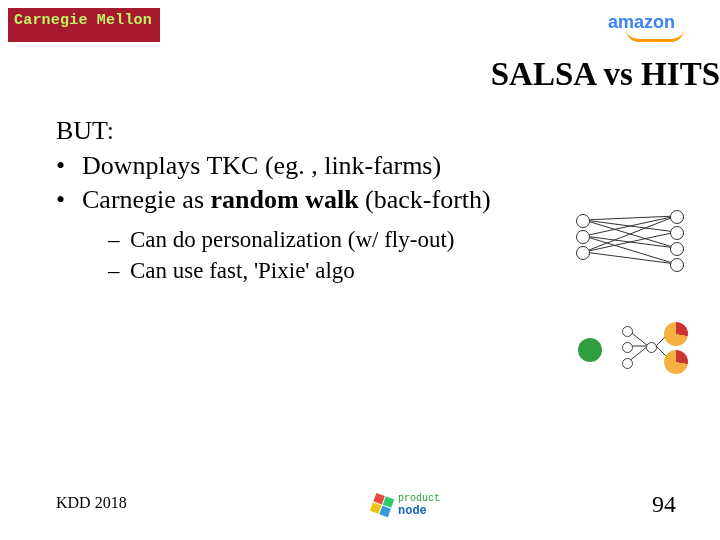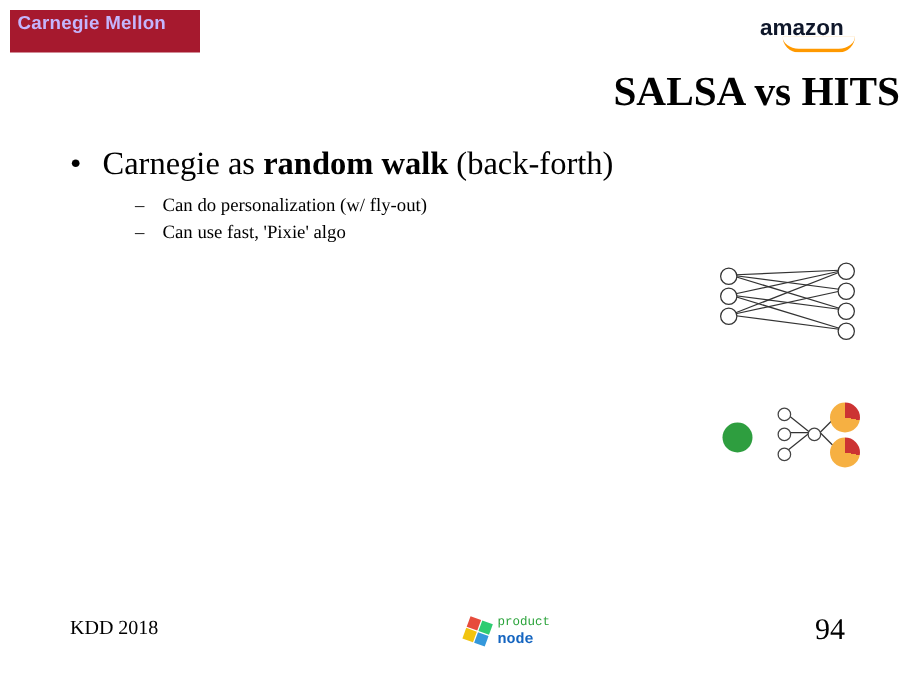--- a/index.html
+++ b/index.html
@@ -1,31 +1,31 @@
 <!DOCTYPE html>
 <html><head>
 <meta charset="utf-8">
 <style>
   html,body{margin:0;padding:0}
   body{width:720px;height:540px;background:#fff;font-family:"Times New Roman",Times,serif;color:#000;position:relative;overflow:hidden}
   .header{position:absolute;top:8px;left:0;right:0;height:38px}
   .cmu-badge{position:absolute;left:8px;top:0;width:140px;height:30px;background:#a6192e;padding:2px 6px}
-  .cmu-badge span{color:#c4b5fd;font-family:Liberation Sans, sans-serif;font-weight:bold;font-size:15px;letter-spacing:.2px}
-  .amazon{position:absolute;right:36px;top:4px;font-family:Arial,Helvetica,sans-serif;font-weight:bold;font-size:18px;color:#0f172a}
+  .cmu-badge span{color:#bef264;font-family:Liberation Mono, monospace;font-weight:bold;font-size:15px;letter-spacing:.2px}
+  .amazon{position:absolute;right:36px;top:4px;font-family:Arial,Helvetica,sans-serif;font-weight:bold;font-size:18px;color:#3b82f6}
   .amazon .smile{display:block;width:58px;height:10px;border:none;border-bottom:3px solid #f90;border-radius:0 0 58px 58px;margin:-4px 0 0 18px}
   .title{position:absolute;top:56px;left:0;right:0;text-align:right;font-weight:bold;font-size:33px}
   .content{position:absolute;top:114px;left:56px;right:40px;font-size:26px;line-height:1.28}
   ul.top{margin:0 0 42px 0;padding:0;list-style:none}
   ul.top>li:before{content:"•";position:absolute;left:-0px}
   ul.top>li{position:relative;padding-left:26px}
   .but{margin:0 0 2px 0}
   ul.mid{margin:0;padding:0;list-style:none}
   ul.mid>li{position:relative;padding-left:26px}
   ul.mid>li:before{content:"•";position:absolute;left:0}
-  ul.sub{margin:8px 0 0 0;padding:0 0 0 52px;list-style:none;font-size:15px}
+  ul.sub{margin:8px 0 0 0;padding:0 0 0 52px;list-style:none;font-size:23px}
   ul.sub>li:before{content:"–";position:absolute;left:0}
   ul.sub>li{position:relative;padding-left:22px;line-height:1.35}
   .bip-wrap{position:absolute;right:30px;top:210px;width:120px;height:70px}
   .bipnode{position:absolute;width:12px;height:12px;border:1.5px solid #333;background:#fff;border-radius:50%}
   .bip-wrap svg{position:absolute;left:0;top:0}
   .linkfarm{position:absolute;right:30px;top:320px;width:120px;height:60px}
   .bignode{width:24px;height:24px;border-radius:50%;position:absolute}
   .green{background:#2e9e3f}
   .pie{background:conic-gradient(#c33 0 100deg,#f6b042 100deg 360deg)}
   .smallnode{position:absolute;width:9px;height:9px;border:1.5px solid #444;background:#fff;border-radius:50%}
@@ -47,21 +47,25 @@
   </div>
   <div class="amazon">
     <span>amazon</span>
     <span class="smile"></span>
   </div>
 </div>
 
 <div class="title">SALSA vs HITS</div>
 
 <div class="content">
+  <p class="but">BUT:</p>
   <ul class="mid">
+    <li>
+      <span>Downplays TKC (eg. , link-farms)</span>
+    </li>
     <li>
       <span>Carnegie as </span><b>random walk</b><span> (back-forth)</span>
     </li>
   </ul>
   <ul class="sub">
     <li>Can do personalization (w/ fly-out)</li>
     <li>Can use fast, 'Pixie' algo</li>
   </ul>
 </div>
 

